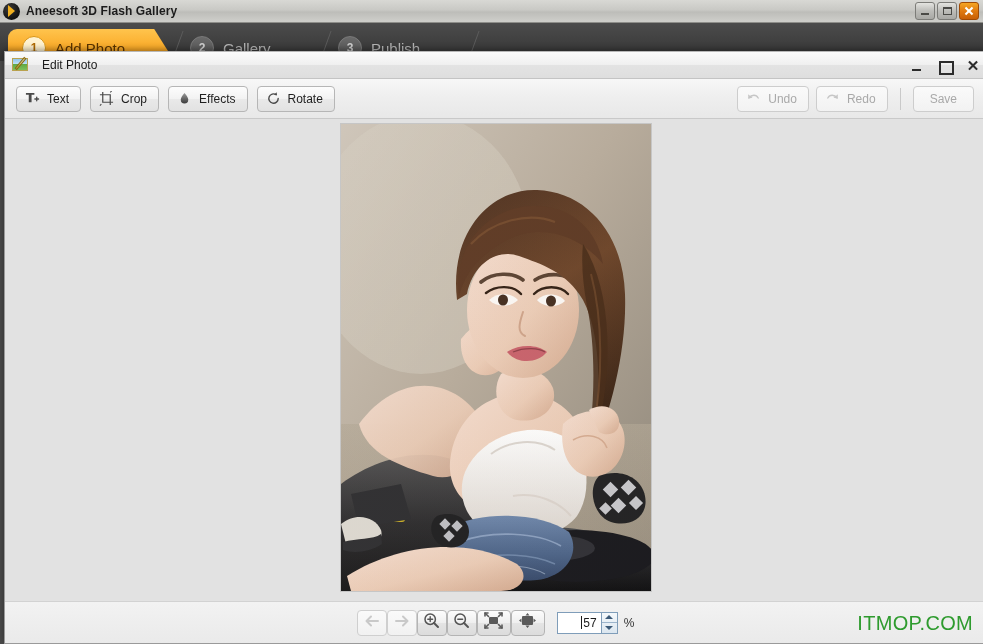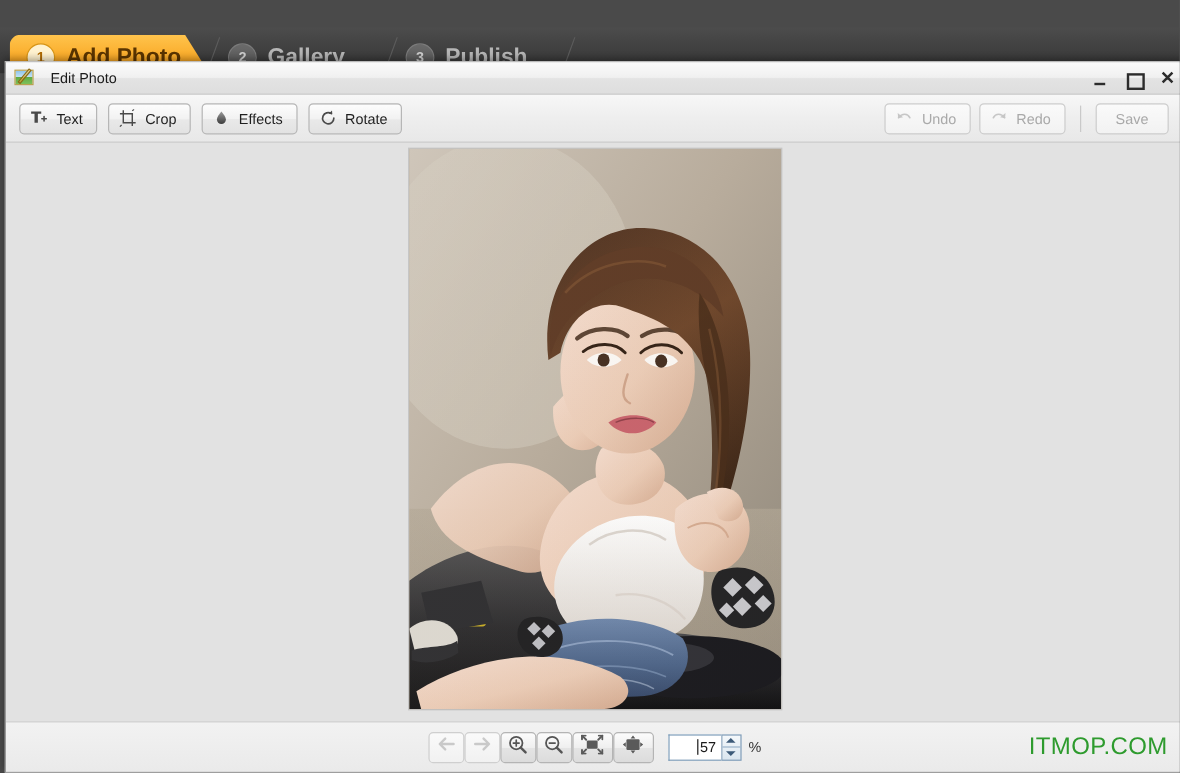--- a/index.html
+++ b/index.html
@@ -73,21 +73,21 @@
     position: absolute; top: 6px; height: 38px;
     display: flex; align-items: center;
     padding-left: 14px;
   }
   .wiz-tab .num {
     width: 24px; height: 24px; border-radius: 50%;
     display: flex; align-items: center; justify-content: center;
     font-size: 12px; font-weight: bold;
     flex: 0 0 auto; margin-right: 9px;
   }
-  .wiz-tab .lbl { font-size: 19px; font-weight: bold; white-space: nowrap; }
+  .wiz-tab .lbl { font-size: 15px; font-weight: normal; white-space: nowrap; }
   .wiz-active {
     left: 8px; width: 170px;
     background: linear-gradient(to bottom, #ffc44d 0%, #f9a825 55%, #ee9408 100%);
     border-radius: 9px 9px 0 0;
     clip-path: polygon(0 0, 86% 0, 100% 100%, 0 100%);
   }
   .wiz-active .num { background: #fff2d0; color: #b06a00; border: 1px solid #d89515; }
   .wiz-active .lbl { color: #5a3400; }
   .wiz-inactive { background: transparent; }
   .wiz-inactive .num {
@@ -246,20 +246,36 @@
     letter-spacing: 0.3px;
   }
 </style>
 </head>
 <body>
 
 <div id="app">
 
   <div class="main-window">
 
+    <div class="main-titlebar">
+      <div class="main-app-icon"></div>
+      <span class="main-title-text">Aneesoft 3D Flash Gallery</span>
+      <div class="main-winbtns">
+        <div class="xp-btn xp-min">
+            <span class="g"></span>
+          </div>
+        <div class="xp-btn xp-max">
+            <span class="g"></span>
+          </div>
+        <div class="xp-btn xp-close">
+          <span class="x1"></span>
+            <span class="x2"></span>
+        </div>
+      </div>
+    </div>
 
     <div class="wizard-strip">
       <div class="wiz-sep" style="left:176px;"></div>
       <div class="wiz-sep" style="left:324px;"></div>
       <div class="wiz-sep" style="left:472px;"></div>
 
       <div class="wiz-tab wiz-active">
         <span class="num">1</span>
         <span class="lbl">Add Photo</span>
       </div>

